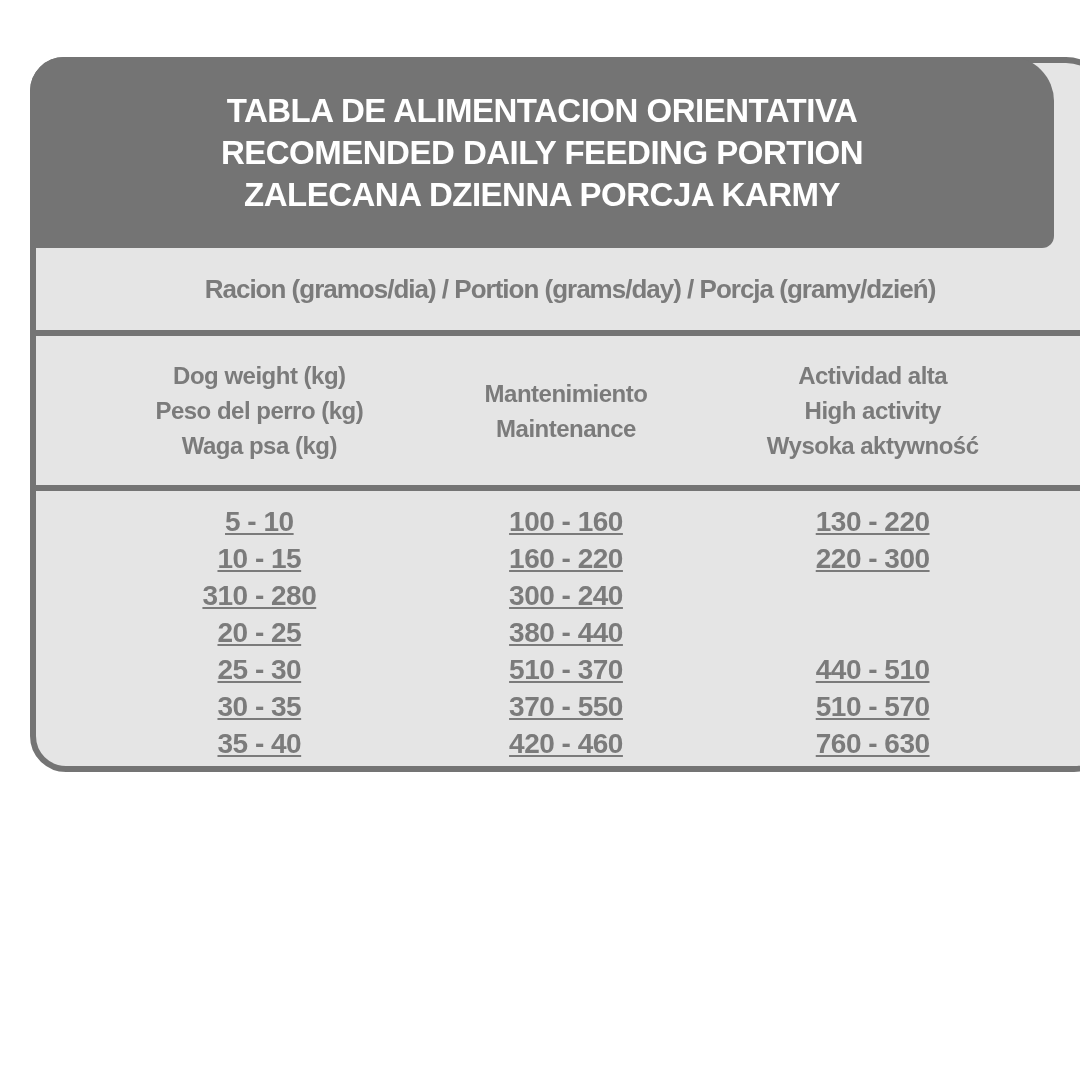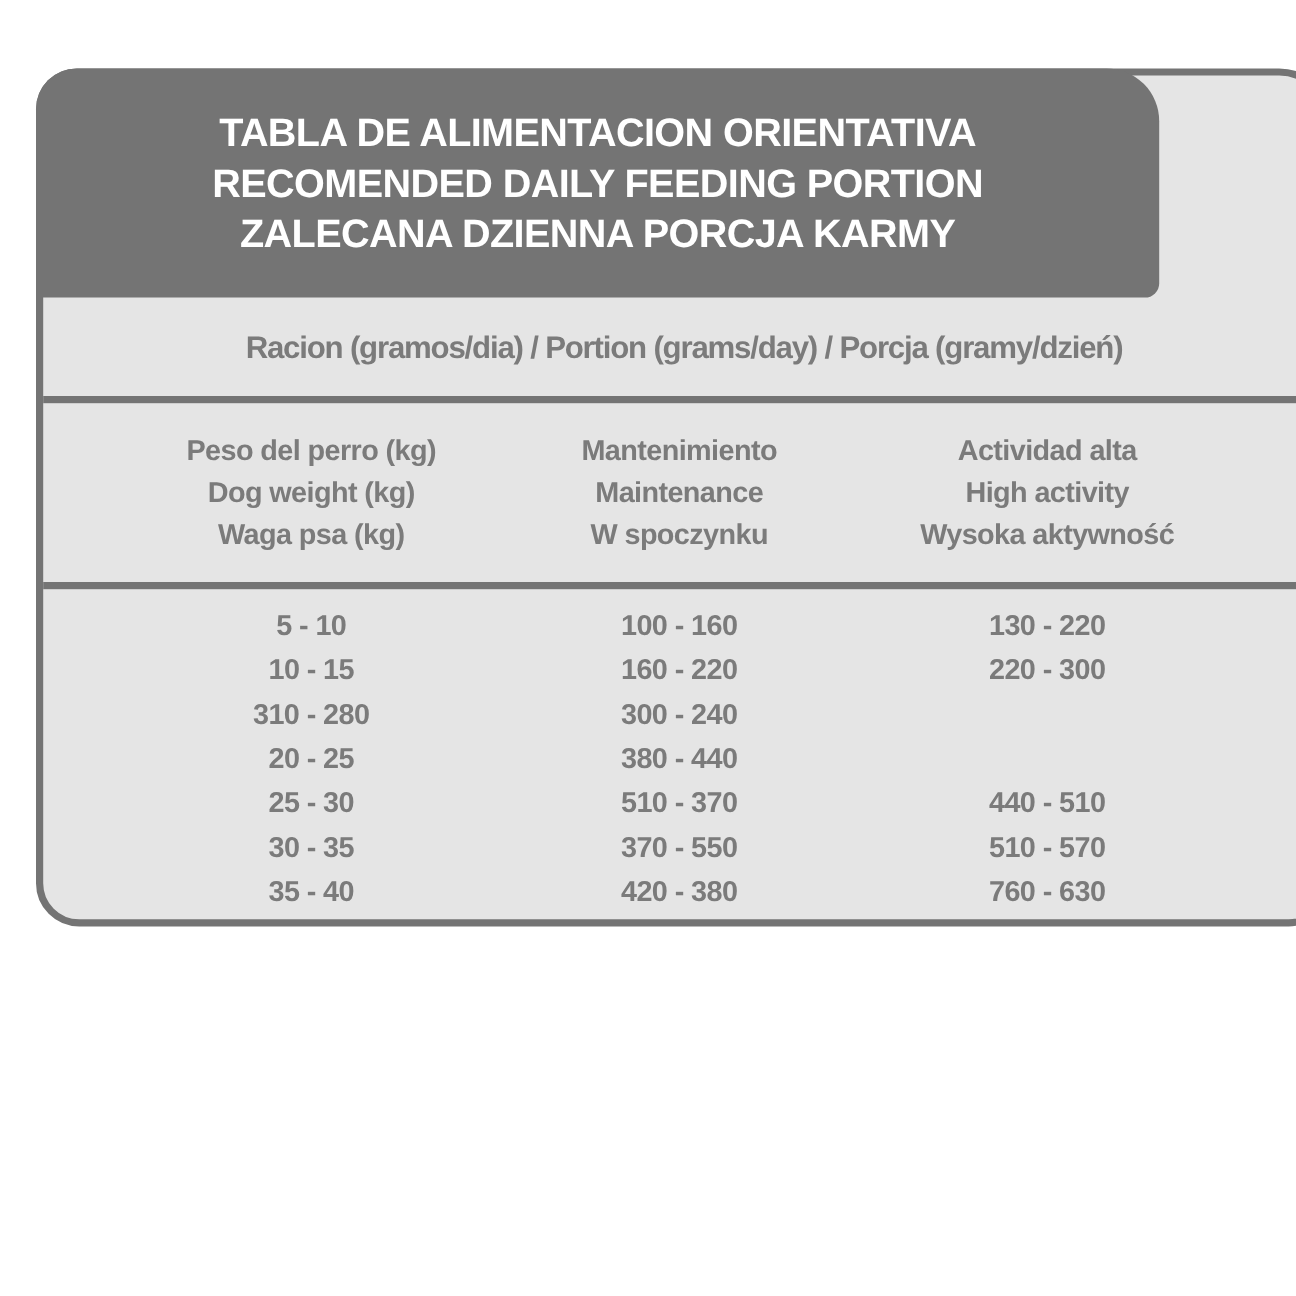--- a/index.html
+++ b/index.html
@@ -23,21 +23,21 @@
     border: 6px solid #747474;
     border-radius: 34px 44px 36px 36px;
     background: #e5e5e5;
     z-index: 1;
   }
   
   .header-block {
     position: absolute;
     left: 30px;
     top: 57px;
-    width: 936px;
+    width: 1024px;
     height: 191px;
     background: #747474;
     border-radius: 34px 44px 12px 0;
     display: flex;
     flex-direction: column;
     justify-content: center;
     align-items: center;
     z-index: 2;
   }
   .title-line {
@@ -78,50 +78,50 @@
   }
   .col-header div {
     font-size: 24px;
     line-height: 35px;
     letter-spacing: -0.5px;
     white-space: nowrap;
   }
   .data-section { padding-top: 12px; }
   .data-row { }
   .data-row .cell {
-    font-size: 24px;
+    font-size: 28px;
     line-height: 37px;
     letter-spacing: -0.5px;
     white-space: nowrap;
+    text-decoration: underline;
   }
 </style>
 </head>
 <body>
 
 <div class="stage">
 
   <div class="card">
     <div class="spacer"></div>
 
     <div class="subtitle-section">
       <span class="subtitle-text">Racion (gramos/dia) / Portion (grams/day) / Porcja (gramy/dzień)</span>
     </div>
 
     <div class="divider"></div>
 
     <div class="grid3 cols-section">
       <div class="col-header">
+        <div>Dog weight (kg)</div>
         <div>Peso del perro (kg)</div>
-        <div>Dog weight (kg)</div>
         <div>Waga psa (kg)</div>
       </div>
       <div class="col-header">
         <div>Mantenimiento</div>
         <div>Maintenance</div>
-        <div>W spoczynku</div>
       </div>
       <div class="col-header">
         <div>Actividad alta</div>
         <div>High activity</div>
         <div>Wysoka aktywność</div>
       </div>
     </div>
 
     <div class="divider"></div>
 
@@ -149,21 +149,21 @@
         <div class="cell">510 - 370</div>
         <div class="cell">440 - 510</div>
       </div>
       <div class="grid3 data-row">
         <div class="cell">30 - 35</div>
         <div class="cell">370 - 550</div>
         <div class="cell">510 - 570</div>
       </div>
       <div class="grid3 data-row">
         <div class="cell">35 - 40</div>
-        <div class="cell">420 - 380</div>
+        <div class="cell">420 - 460</div>
         <div class="cell">760 - 630</div>
       </div>
     </div>
   </div>
 
   <div class="header-block">
     <div class="title-line">TABLA DE ALIMENTACION ORIENTATIVA</div>
     <div class="title-line">RECOMENDED DAILY FEEDING PORTION</div>
     <div class="title-line">ZALECANA DZIENNA PORCJA KARMY</div>
   </div>

